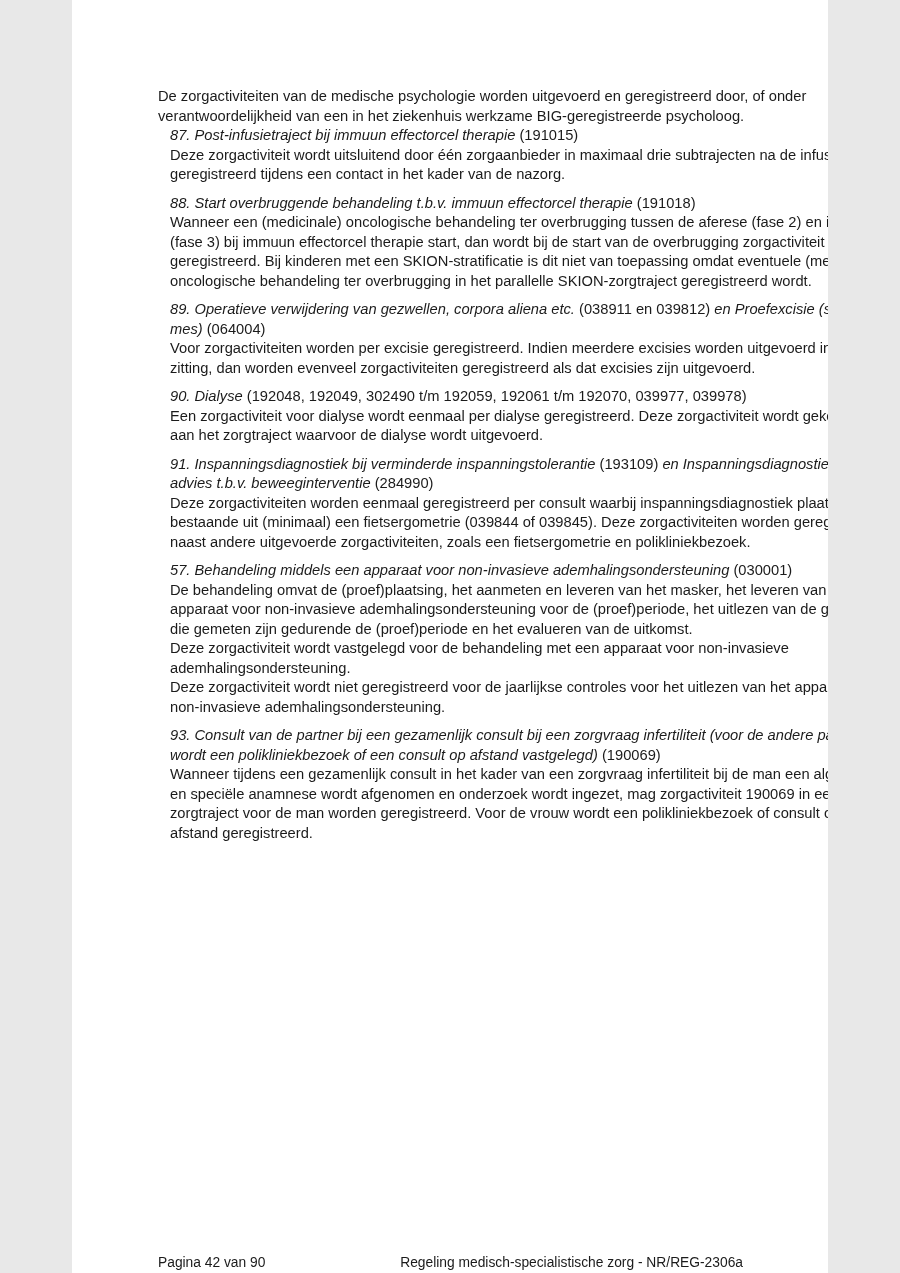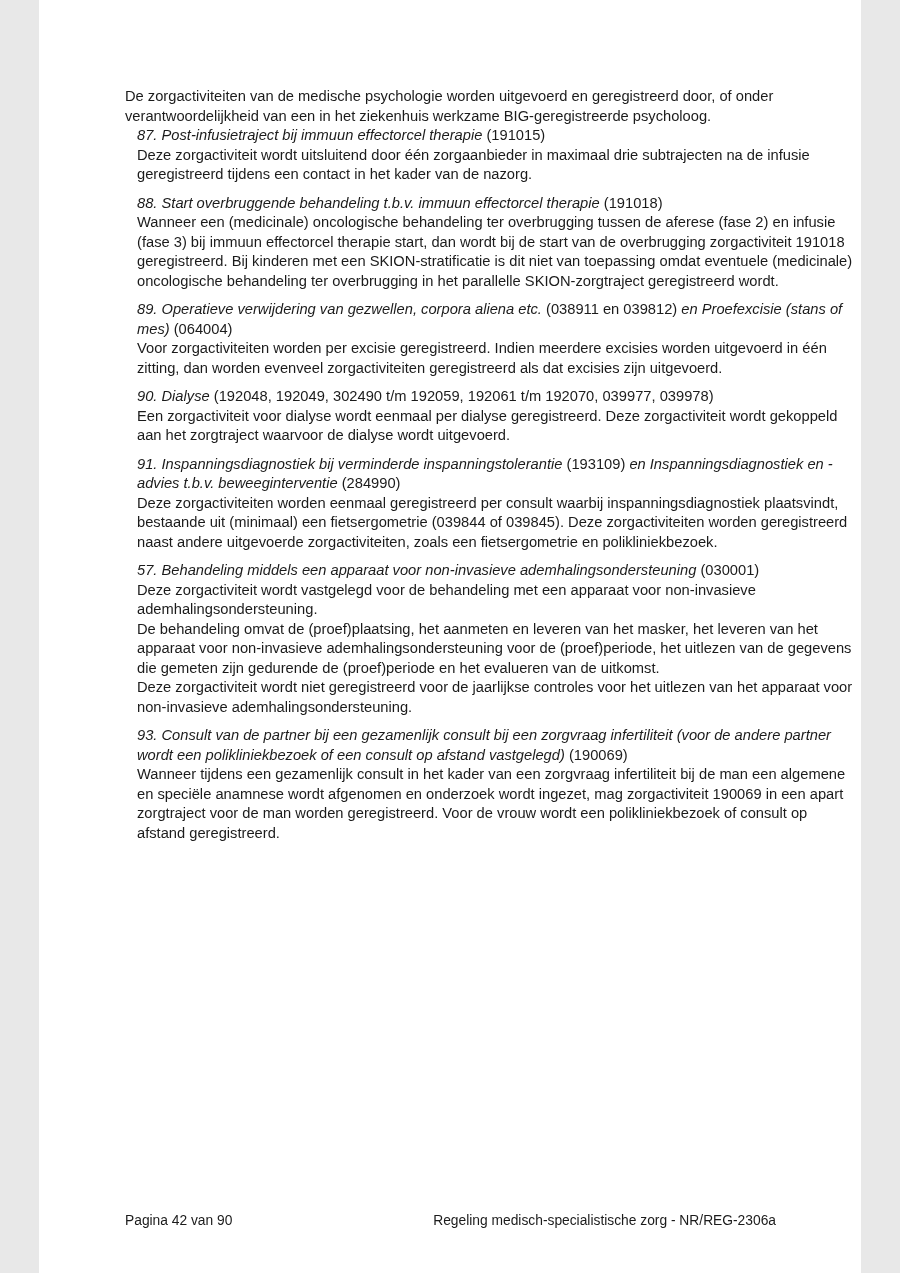--- a/index.html
+++ b/index.html
@@ -2,21 +2,21 @@
 <html><head>
 <meta charset="utf-8">
 <style>
   html, body {
     margin: 0;
     padding: 0;
     background: #e8e8e8;
   }
   .page {
     position: relative;
-    width: 822px;
+    width: 756px;
     height: 1273px;
     margin: 0 auto;
     background: #ffffff;
     font-family: "Liberation Sans", "DejaVu Sans", sans-serif;
     color: #1b1b1b;
     overflow: hidden;
   }
   .content {
     position: absolute;
     left: 86px;
@@ -38,21 +38,21 @@
   .heading .it {
     font-style: italic;
   }
   .heading .rm {
     font-style: normal;
   }
   .footer {
     position: absolute;
     left: 86px;
     right: 85px;
-    top: 1212px;
+    top: 1254px;
     display: flex;
     justify-content: space-between;
     font-size: 13.8px;
     line-height: 17px;
   }
 </style>
 </head>
 <body>
 
 <div class="page">
@@ -74,22 +74,22 @@
         <div class="item">
           <p class="heading"><span class="it">90. Dialyse</span><span class="rm"> (192048, 192049, 302490 t/m 192059, 192061 t/m 192070, 039977, 039978)</span></p>
           <p>Een zorgactiviteit voor dialyse wordt eenmaal per dialyse geregistreerd. Deze zorgactiviteit wordt gekoppeld aan het zorgtraject waarvoor de dialyse wordt uitgevoerd.</p>
         </div>
         <div class="item">
           <p class="heading"><span class="it">91. Inspanningsdiagnostiek bij verminderde inspanningstolerantie</span><span class="rm"> (193109) </span><span class="it">en Inspanningsdiagnostiek en -advies t.b.v. beweeginterventie</span><span class="rm"> (284990)</span></p>
           <p>Deze zorgactiviteiten worden eenmaal geregistreerd per consult waarbij inspanningsdiagnostiek plaatsvindt, bestaande uit (minimaal) een fietsergometrie (039844 of 039845). Deze zorgactiviteiten worden geregistreerd naast andere uitgevoerde zorgactiviteiten, zoals een fietsergometrie en polikliniekbezoek.</p>
         </div>
         <div class="item">
           <p class="heading"><span class="it">57. Behandeling middels een apparaat voor non-invasieve ademhalingsondersteuning</span><span class="rm"> (030001)</span></p>
+          <p>De behandeling omvat de (proef)plaatsing, het aanmeten en leveren van het masker, het leveren van het apparaat voor non-invasieve ademhalingsondersteuning voor de (proef)periode, het uitlezen van de gegevens die gemeten zijn gedurende de (proef)periode en het evalueren van de uitkomst.</p>
           <p>Deze zorgactiviteit wordt vastgelegd voor de behandeling met een apparaat voor non-invasieve ademhalingsondersteuning.</p>
-          <p>De behandeling omvat de (proef)plaatsing, het aanmeten en leveren van het masker, het leveren van het apparaat voor non-invasieve ademhalingsondersteuning voor de (proef)periode, het uitlezen van de gegevens die gemeten zijn gedurende de (proef)periode en het evalueren van de uitkomst.</p>
           <p>Deze zorgactiviteit wordt niet geregistreerd voor de jaarlijkse controles voor het uitlezen van het apparaat voor non-invasieve ademhalingsondersteuning.</p>
         </div>
         <div class="item">
           <p class="heading"><span class="it">93. Consult van de partner bij een gezamenlijk consult bij een zorgvraag infertiliteit (voor de andere partner wordt een polikliniekbezoek of een consult op afstand vastgelegd)</span><span class="rm"> (190069)</span></p>
           <p>Wanneer tijdens een gezamenlijk consult in het kader van een zorgvraag infertiliteit bij de man een algemene en speciële anamnese wordt afgenomen en onderzoek wordt ingezet, mag zorgactiviteit 190069 in een apart zorgtraject voor de man worden geregistreerd. Voor de vrouw wordt een polikliniekbezoek of consult op afstand geregistreerd.</p>
         </div>
       </div>
   </div>
   <div class="footer">
     <span>Pagina 42 van 90</span>

